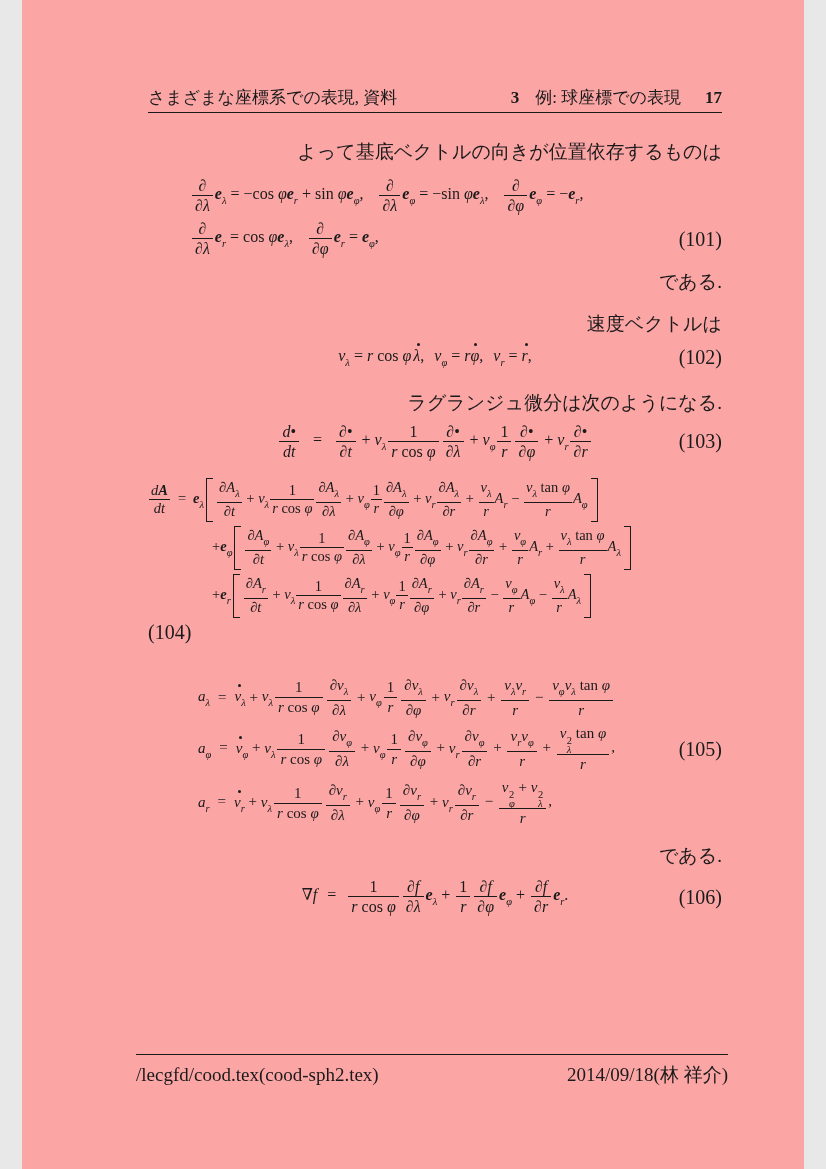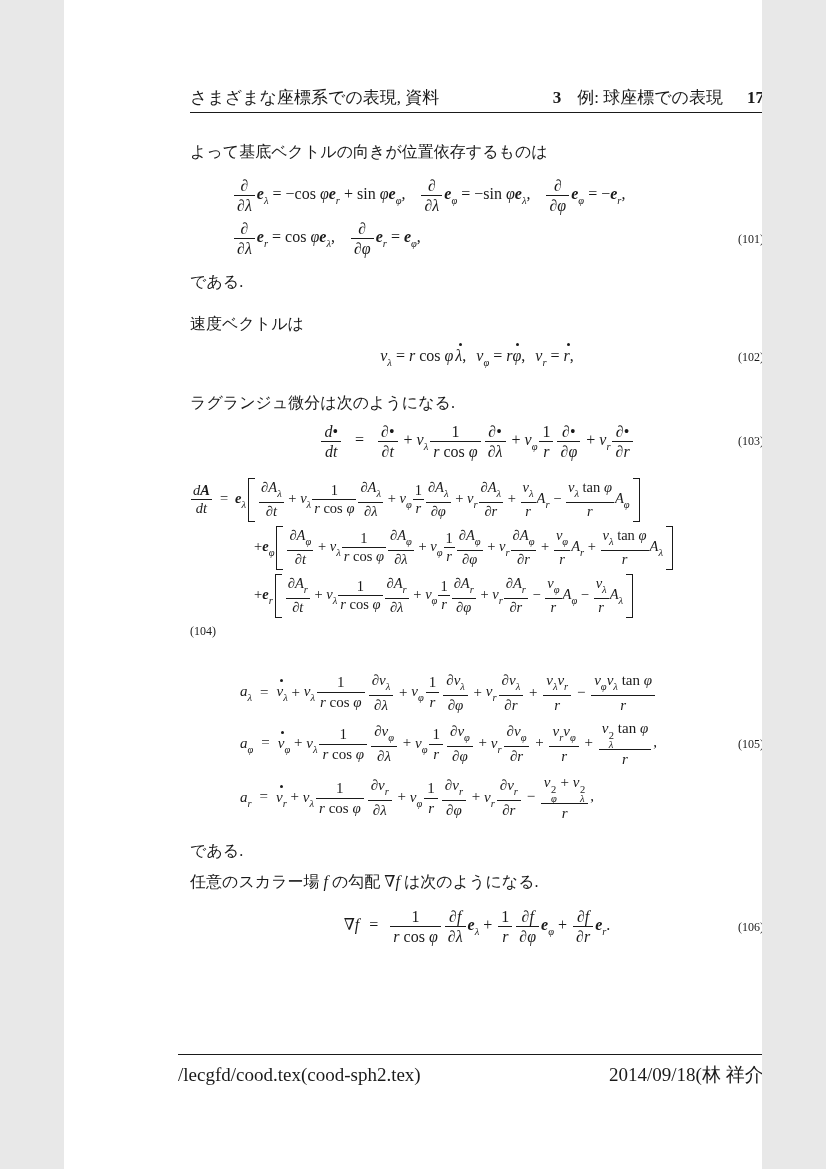--- a/index.html
+++ b/index.html
@@ -1,26 +1,26 @@
 <!DOCTYPE html>
 <html><head>
 <meta charset="utf-8">
 <style>
   html,body{margin:0;padding:0;background:#e8e8e8;}
-  .page{position:relative;width:686px;height:1169px;background:#ffffff;margin:0 auto;
-        font-family:"Liberation Serif","DejaVu Serif",serif;color:#1a1a1a;overflow:hidden;padding-left:12px;}
+  .page{position:relative;width:782px;height:1169px;background:#fca5a5;margin:0 auto;
+        font-family:"Liberation Serif","DejaVu Serif",serif;color:#1a1a1a;overflow:hidden;}
   
   .pagehead{position:absolute;left:126px;top:86px;width:574px;display:flex;align-items:baseline;font-size:17px;}
   .ph-left{flex:1;}
   .ph-sec{font-weight:bold;margin-right:16px;}
   .ph-page{font-weight:bold;margin-left:24px;}
   .headrule{position:absolute;left:126px;top:112px;width:574px;border-top:1.3px solid #1a1a1a;}
   
   #doc-body{position:absolute;left:126px;top:113px;width:574px;}
-  .p{font-size:16px;line-height:24px;margin:0;}
+  .p{font-size:19px;line-height:24px;margin:0;text-align:right;}
   .p .txt{white-space:pre;}
   #doc-body > :nth-child(1){margin-top:27px;}
   #doc-body > :nth-child(2){margin-top:10px;}
   #doc-body > :nth-child(3){margin-top:10px;}
   #doc-body > :nth-child(4){margin-top:18px;}
   #doc-body > :nth-child(5){margin-top:8px;}
   #doc-body > :nth-child(6){margin-top:20px;}
   #doc-body > :nth-child(7){margin-top:5px;}
   #doc-body > :nth-child(8){margin-top:13px;}
   #doc-body > :nth-child(9){margin-top:29px;}
@@ -30,21 +30,21 @@
   #doc-body > :nth-child(13){margin-top:17px;}
   #doc-body > :nth-child(14){margin-top:5px;}
   
   .eq{position:relative;}
   .mline{position:relative;text-align:center;font-size:16px;line-height:1.25;padding:2px 0;}
   .mline.l{text-align:left;}
   .mline.sm{font-size:14.5px;}
   .mline.md{font-size:15px;}
   .mline.numonly{text-align:left;min-height:18px;padding:0;}
   .mline .txt{white-space:pre;}
-  .eqnum{position:absolute;right:0;top:50%;transform:translateY(-50%);font-size:12px;font-style:normal;}
+  .eqnum{position:absolute;right:0;top:50%;transform:translateY(-50%);font-size:20px;font-style:normal;}
   .numonly .eqnum{position:static;transform:none;}
   .itl{font-style:italic;}
   .bld{font-style:italic;font-weight:700;}
   .chr{position:relative;display:inline-block;white-space:nowrap;}
   .s{font-size:10.5px;font-style:italic;vertical-align:-4.5px;}
   .ss{display:inline-flex;flex-direction:column;align-items:flex-start;font-size:10.5px;
       line-height:9px;vertical-align:-6px;margin-left:0.5px;}
   .ssS{font-style:normal;}
   .sss{font-style:italic;}
   .dot{position:absolute;top:-3px;left:3.5px;width:3px;height:3px;border-radius:50%;background:#1a1a1a;}
@@ -276,21 +276,20 @@
                   <span class="ssS">2</span>
                   <span class="sss">φ</span>
                 </span></span><span class="txt"> + </span><span class="chr"><span class="itl">v</span><span class="ss">
                   <span class="ssS">2</span>
                   <span class="sss">λ</span>
                 </span></span></span>
             <span class="fd"><span class="chr"><span class="itl">r</span></span></span>
           </span><span class="txt">,</span></div>
       </div>
       <div class="p"><span class="txt">である.</span></div>
-      <div class="p"><span class="txt">任意のスカラー場 </span><span class="chr"><span class="itl">f</span></span><span class="txt"> の勾配 </span><span class="txt">∇</span><span class="chr"><span class="itl">f</span></span><span class="txt"> は次のようになる.</span></div>
       <div class="eq">
         <div class="mline"><span class="txt">∇</span><span class="chr"><span class="itl">f</span></span><span class="spc" style="width: 10px;"></span><span class="txt">=</span><span class="spc" style="width: 10px;"></span><span class="frac">
             <span class="fn"><span class="txt">1</span></span>
             <span class="fd"><span class="chr"><span class="itl">r</span></span><span class="txt"> cos </span><span class="chr"><span class="itl">φ</span></span></span>
           </span><span class="frac">
             <span class="fn"><span class="chr"><span class="itl">∂f</span></span></span>
             <span class="fd"><span class="chr"><span class="itl">∂λ</span></span></span>
           </span><span class="chr"><span class="bld">e</span><span class="s">λ</span></span><span class="txt"> + </span><span class="frac">
             <span class="fn"><span class="txt">1</span></span>
             <span class="fd"><span class="chr"><span class="itl">r</span></span></span>

